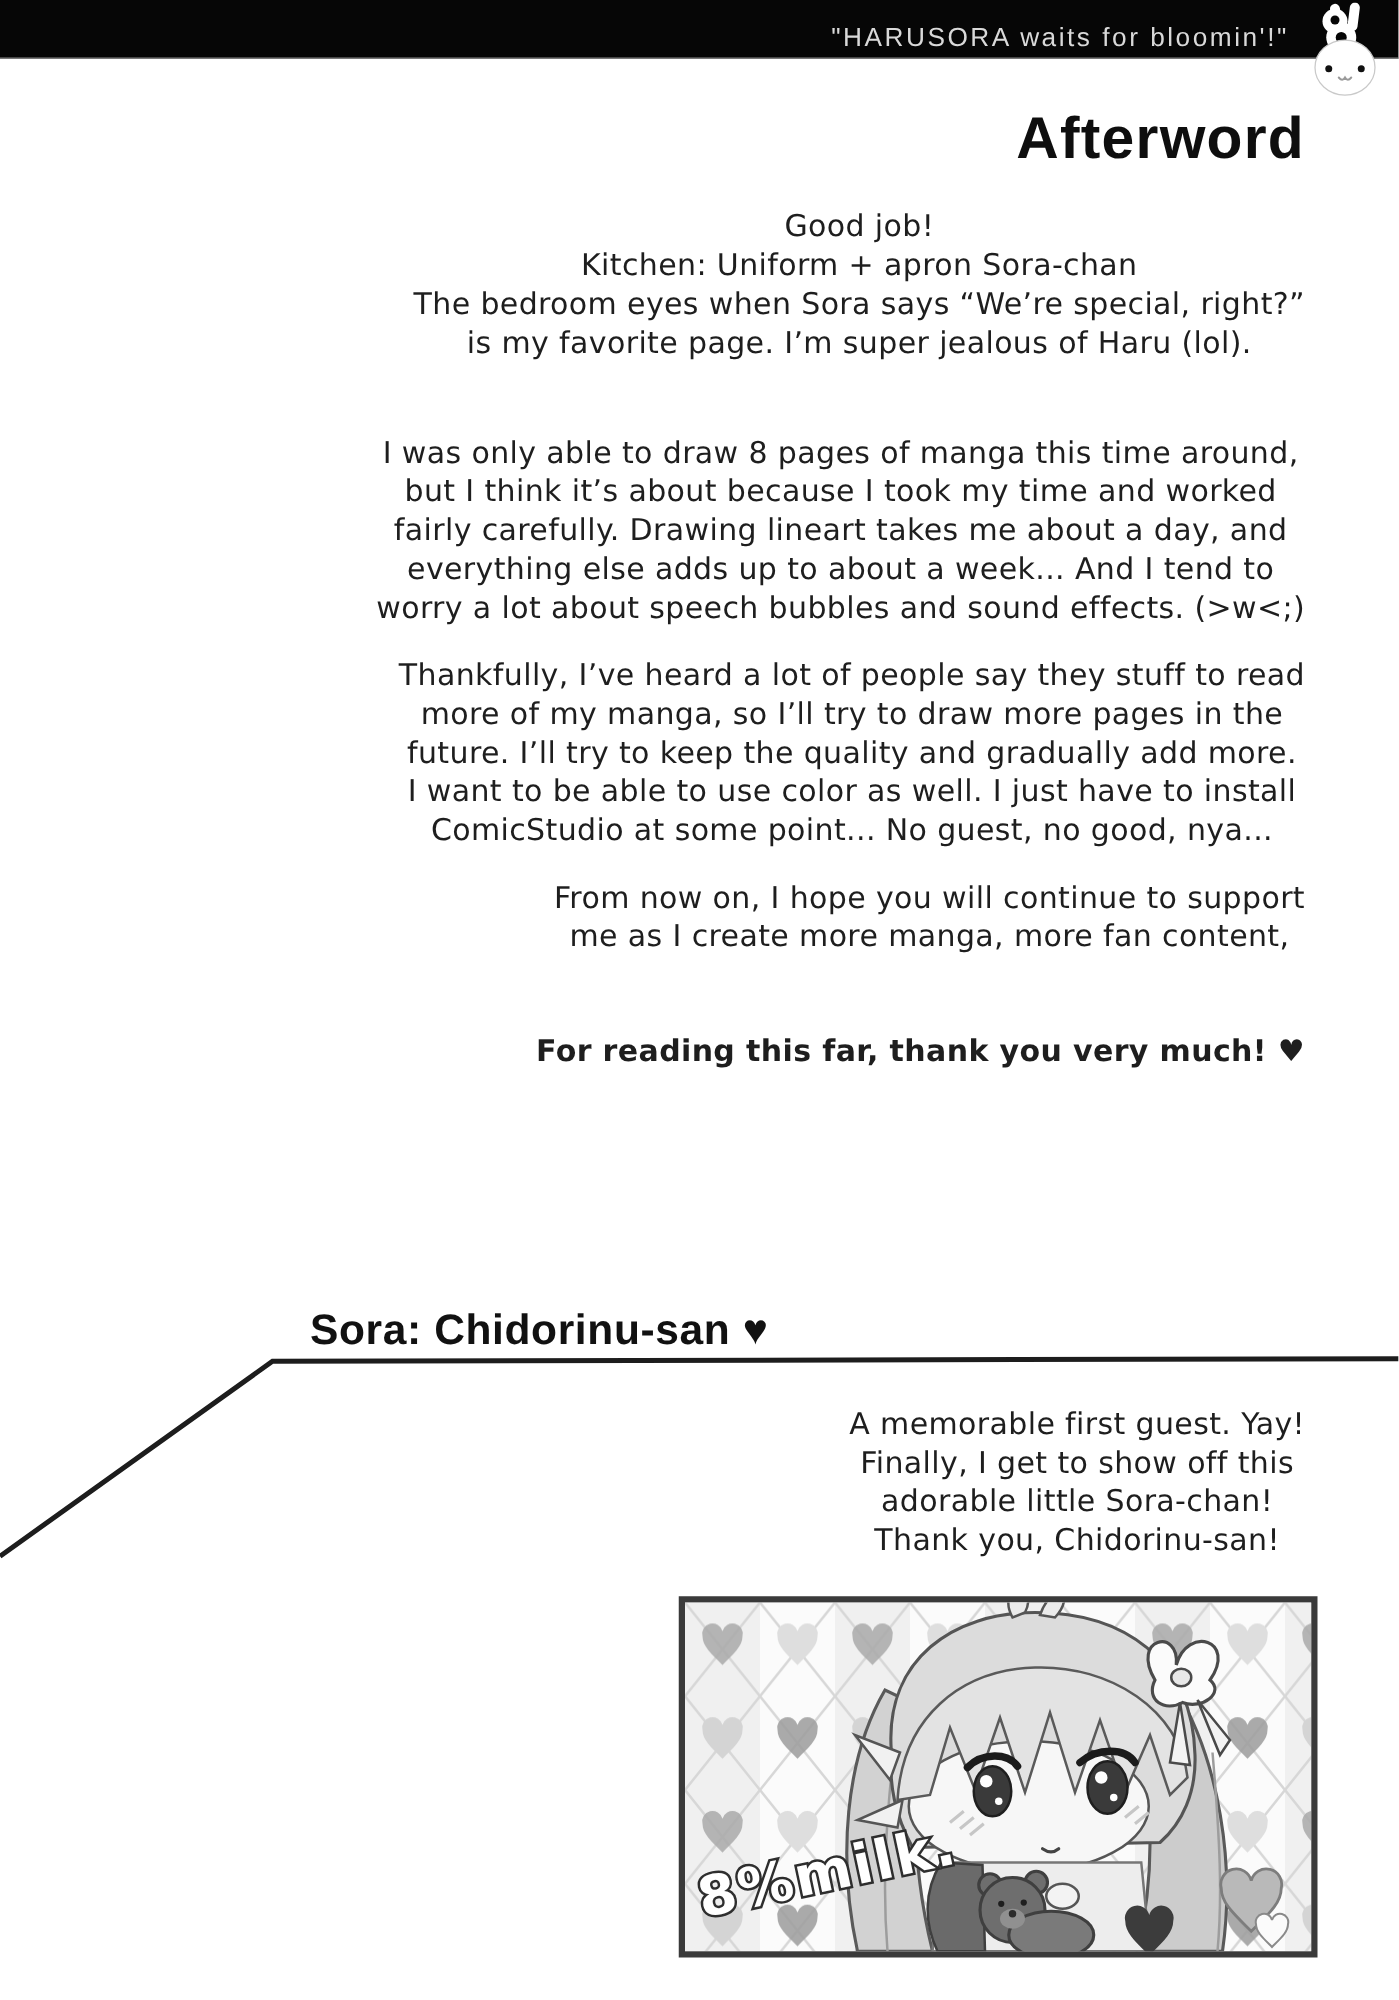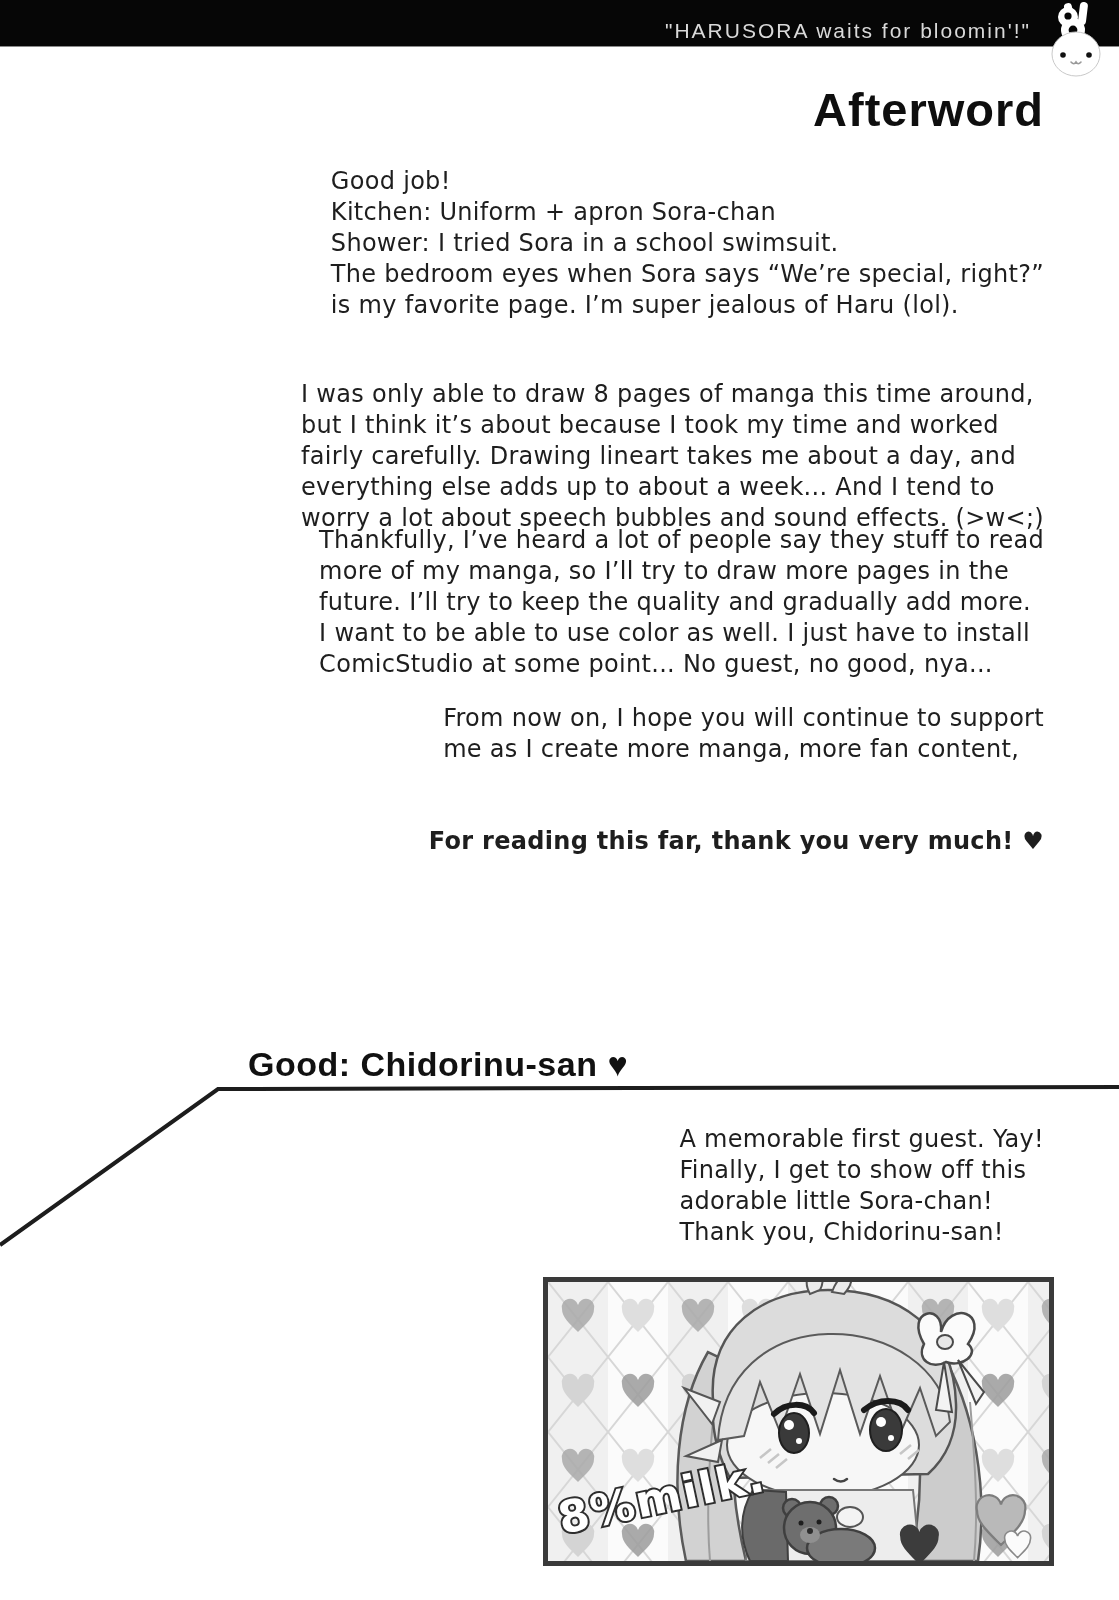--- a/index.html
+++ b/index.html
@@ -26,26 +26,26 @@
   }
   .bunny-logo{position:absolute;top:2px;right:12px;width:62px;height:78px;}
   
   .afterword-heading{
     position:absolute;top:82px;right:75px;
     font-family:Liberation Sans, sans-serif;
     font-weight:bold;font-size:47px;letter-spacing:1px;color:#0e0e0e;
     white-space:nowrap;
   }
   .para{
-    position:absolute;right:75px;text-align:left;
+    position:absolute;right:75px;text-align:center;
     font-size:24px;line-height:31px;letter-spacing:.3px;
     color:#1e1e1e;white-space:nowrap;
   }
   .para-1{top:166px;}
-  .para-2{top:347px;margin-top:32px;}
+  .para-2{top:347px;}
   .para-3{top:525px;}
   .para-4{top:703px;}
   .para-closing{top:826px;font-weight:bold;}
   
   .guest-heading{
     position:absolute;top:1045px;left:248px;
     font-family:"Liberation Sans",sans-serif;
     font-weight:bold;font-size:34px;letter-spacing:.5px;color:#111;
     white-space:nowrap;
   }
@@ -78,21 +78,20 @@
     <circle cx="18" cy="53" r="2.8" fill="#111111"></circle>
     <circle cx="44" cy="53" r="2.8" fill="#111111"></circle>
     <path d="M26,60 q3,3.5 5,0 q2,3.5 5,0" fill="none" stroke="#9a9a9a" stroke-width="1.6" stroke-linecap="round"></path>
   </svg>
 
   <div class="afterword-heading">Afterword</div>
 
   <div class="para para-1">
     <div class="line">Good job!</div>
     <div class="line">Kitchen: Uniform + apron Sora-chan</div>
-    <div class="line">Shower: I tried Sora in a school swimsuit.</div>
     <div class="line">The bedroom eyes when Sora says “We’re special, right?”</div>
     <div class="line">is my favorite page. I’m super jealous of Haru (lol).</div>
   </div>
 
   <div class="para para-2">
     <div class="line">I was only able to draw 8 pages of manga this time around,</div>
     <div class="line">but I think it’s about because I took my time and worked</div>
     <div class="line">fairly carefully. Drawing lineart takes me about a day, and</div>
     <div class="line">everything else adds up to about a week... And I tend to</div>
     <div class="line">worry a lot about speech bubbles and sound effects. (&gt;w&lt;;)</div>
@@ -106,21 +105,21 @@
     <div class="line">ComicStudio at some point... No guest, no good, nya...</div>
   </div>
 
   <div class="para para-4">
     <div class="line">From now on, I hope you will continue to support</div>
     <div class="line">me as I create more manga, more fan content,</div>
   </div>
 
   <div class="para para-closing">For reading this far, thank you very much! ♥</div>
 
-  <div class="guest-heading">Good: Chidorinu-san ♥</div>
+  <div class="guest-heading">Sora: Chidorinu-san ♥</div>
 
   <svg class="guest-rule" viewBox="0 0 1119 180" aria-hidden="true">
     <polyline points="1119,7 218,9 0,165" fill="none" stroke="#1d1d1d" stroke-width="4"></polyline>
   </svg>
 
   <div class="para guest-text">
     <div class="line">A memorable first guest. Yay!</div>
     <div class="line">Finally, I get to show off this</div>
     <div class="line">adorable little Sora-chan!</div>
     <div class="line">Thank you, Chidorinu-san!</div>

